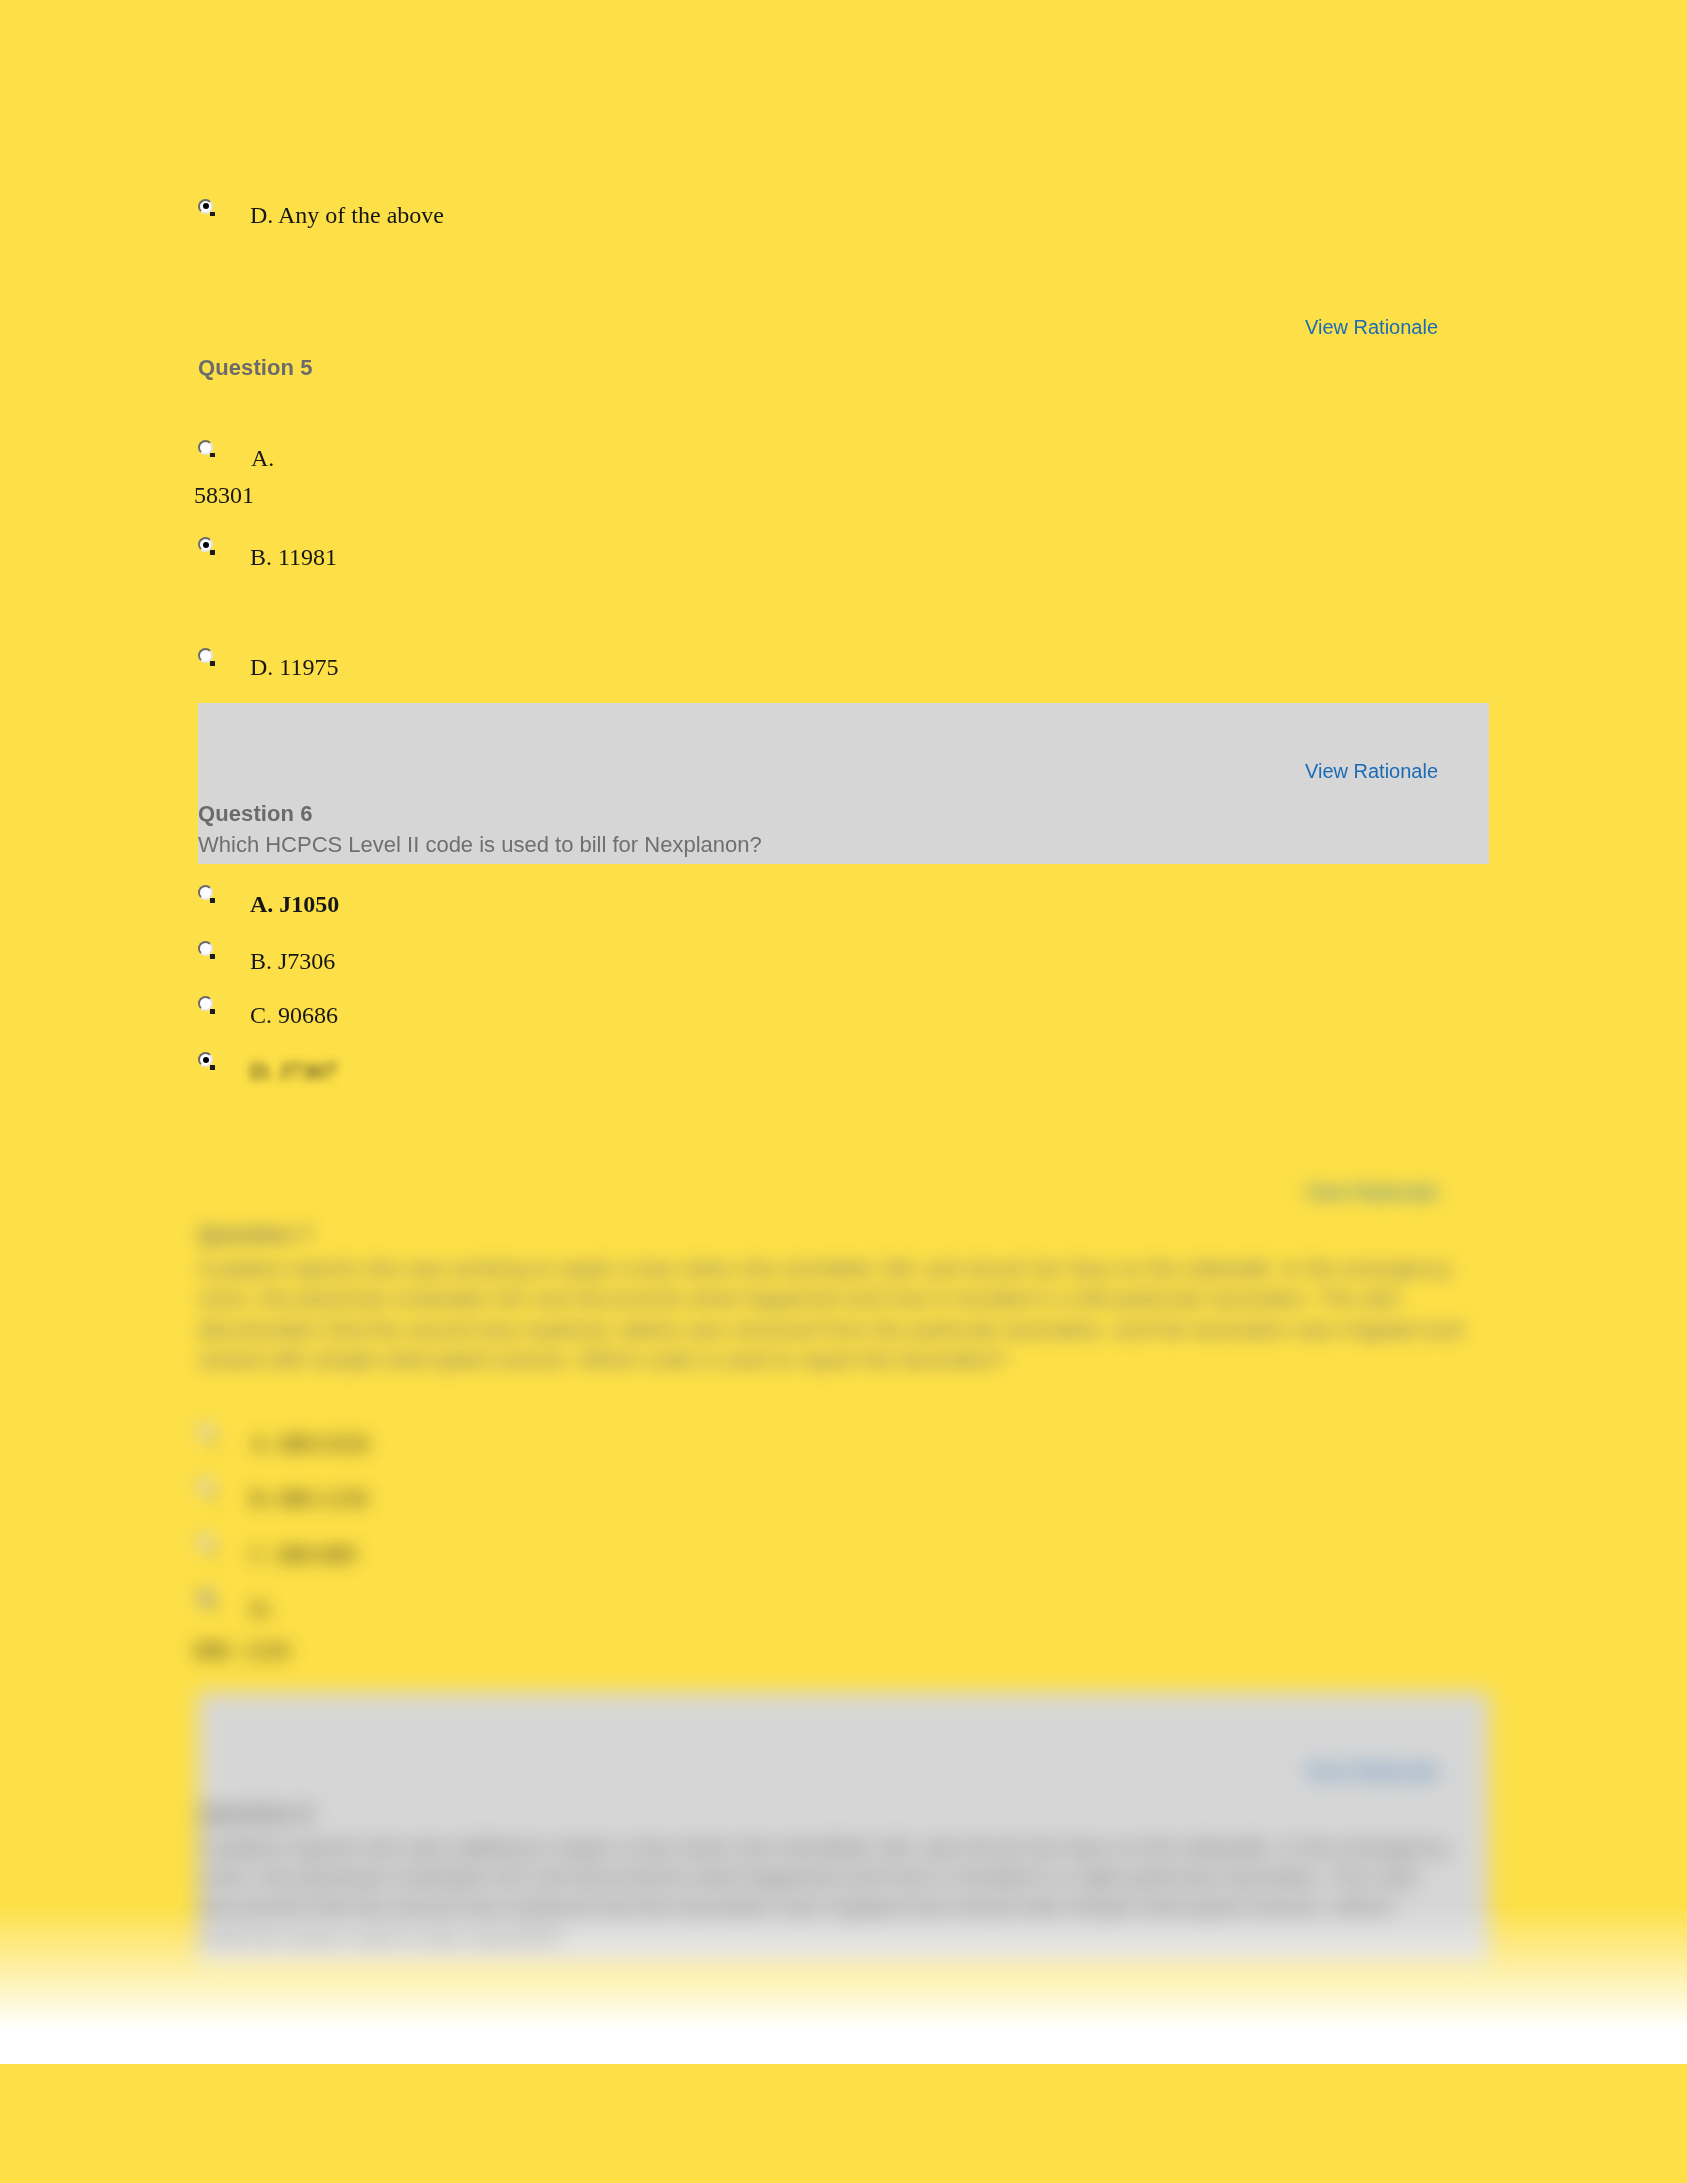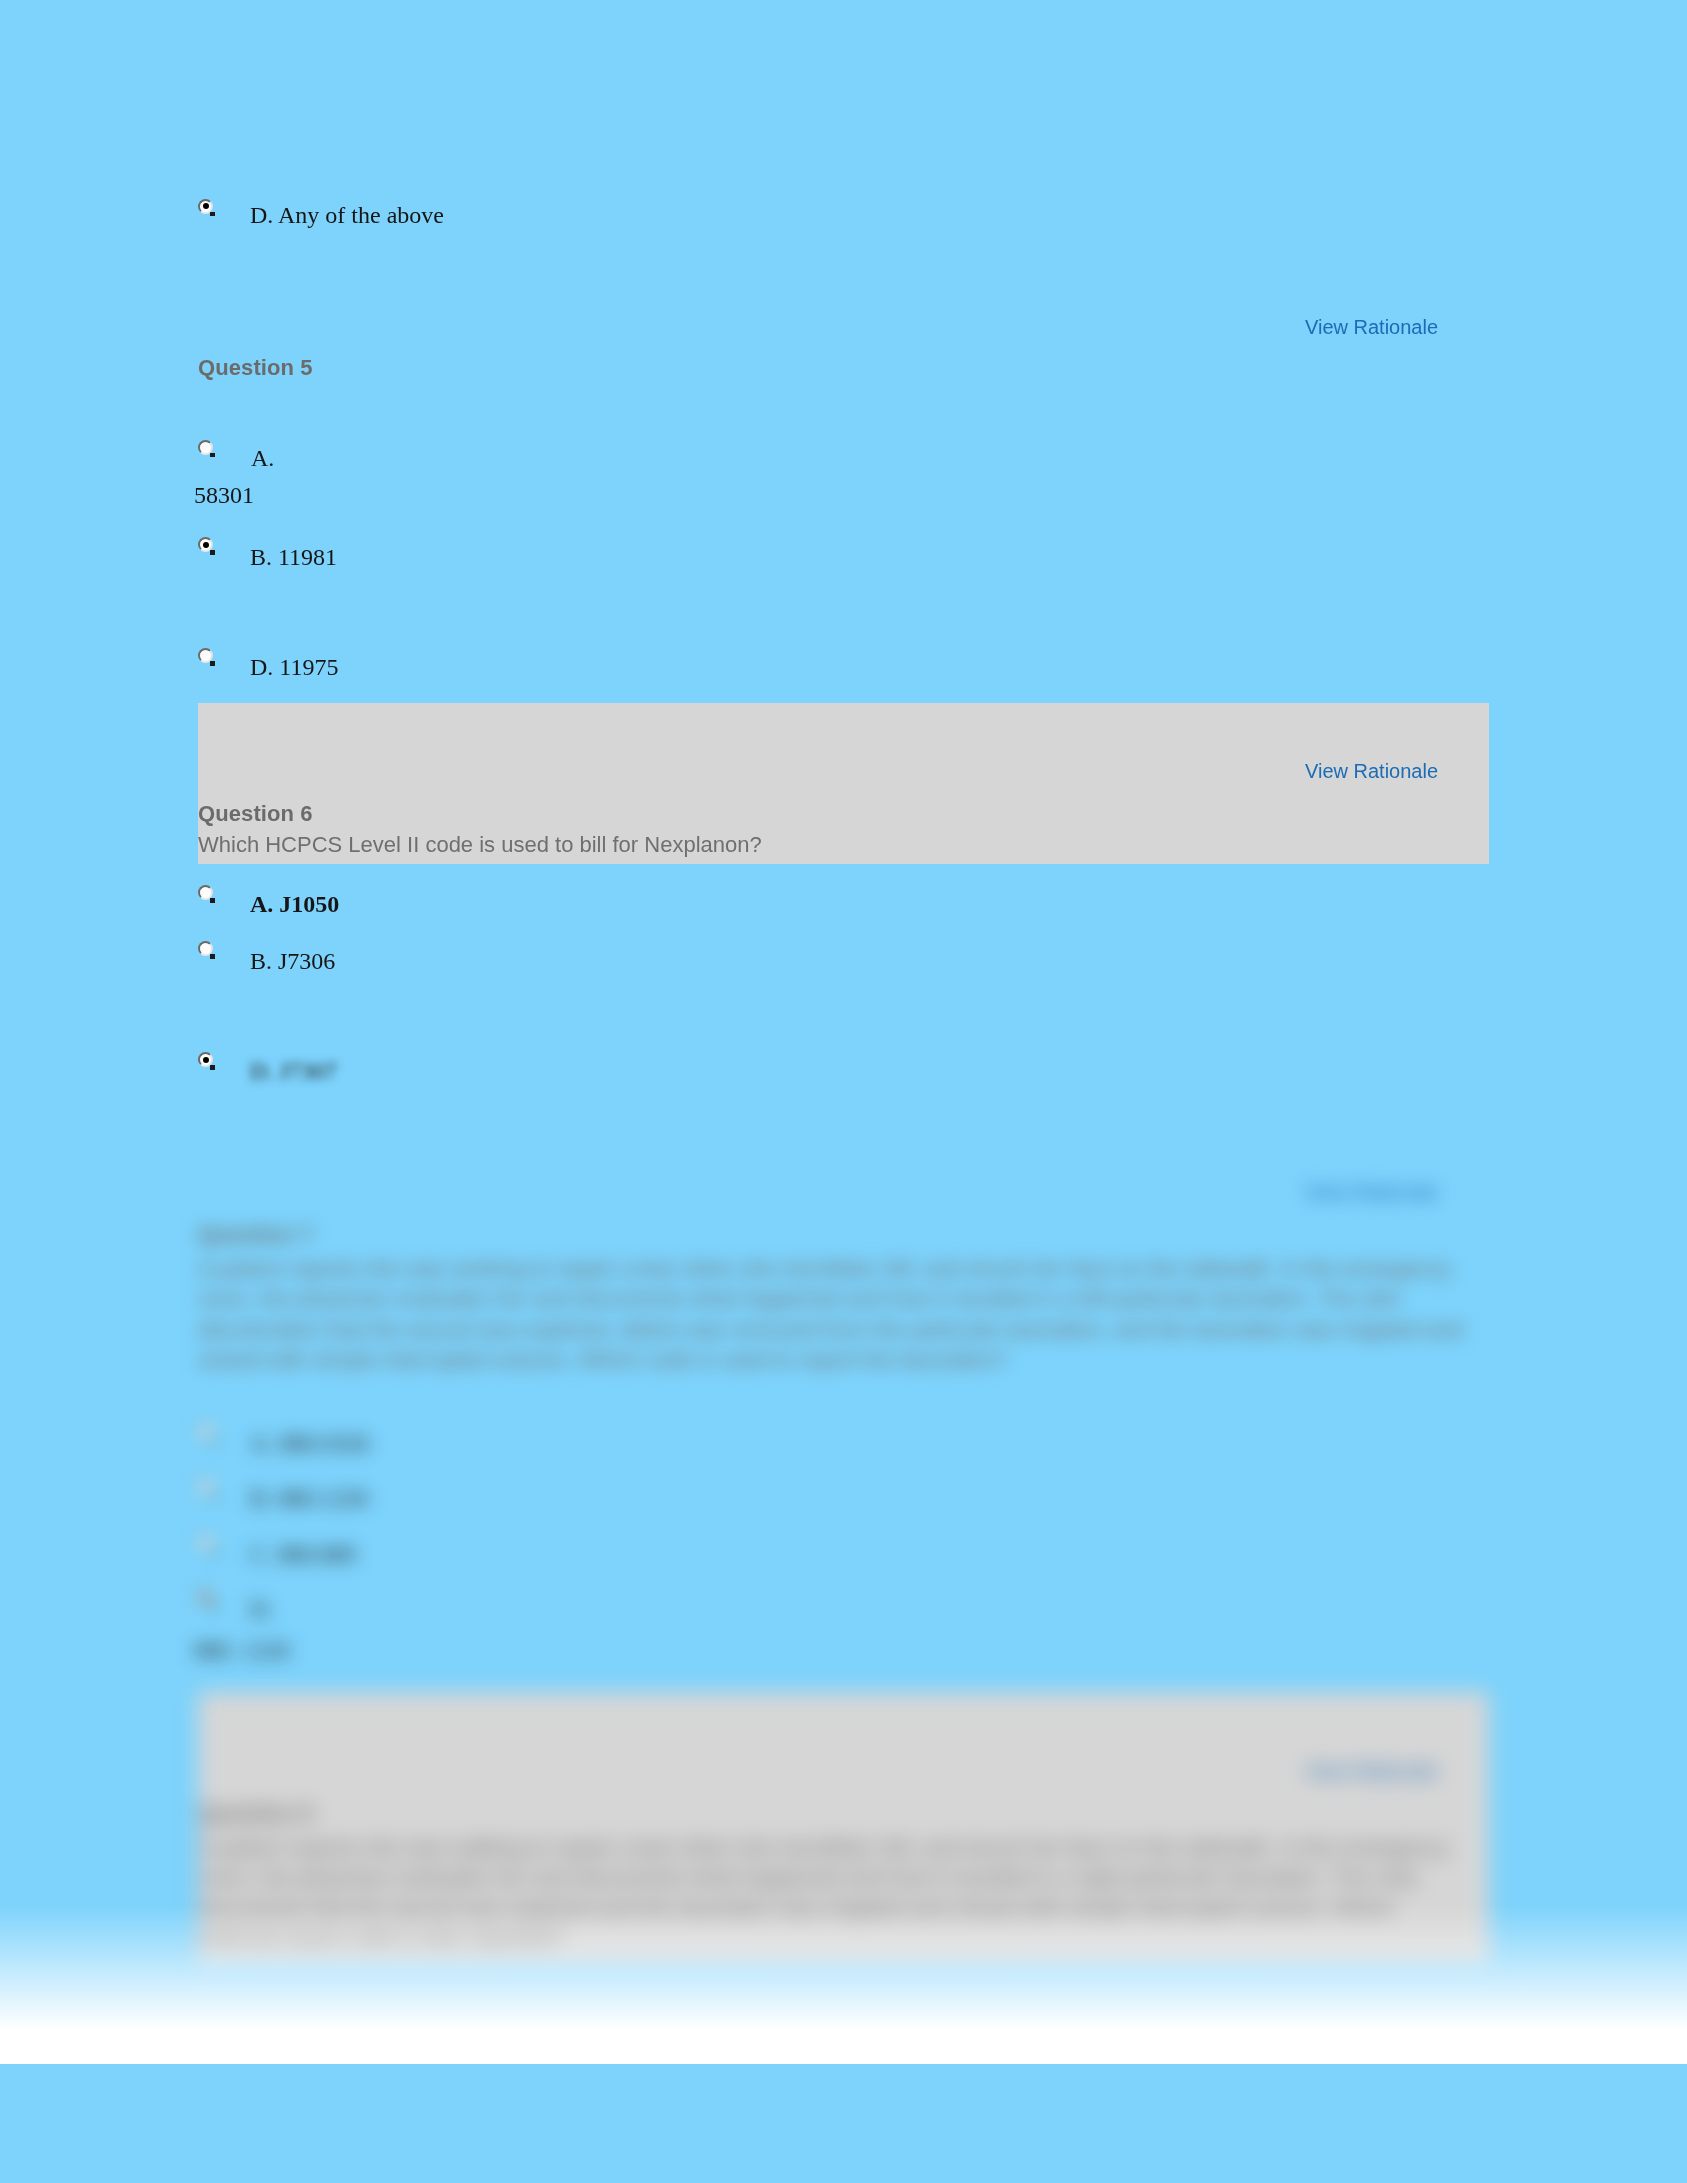--- a/index.html
+++ b/index.html
@@ -12,21 +12,21 @@
     width: 1687px;
     height: 2183px;
     position: relative;
     font-family: "Liberation Sans", sans-serif;
     overflow: hidden;
   }
 
   .page {
     position: absolute;
     inset: 0;
-    background: #7dd3fc;
+    background: #fde047;
   }
 
   
   .q-heading {
     font-family: "Liberation Sans", sans-serif;
     font-weight: bold;
     font-size: 22px;
     color: #6b6b6b;
     letter-spacing: 0.1px;
     line-height: 1.0;
@@ -149,20 +149,24 @@
   <div class="abs" style="left:198px; top:885px; width:728px; height:38px;font-weight:bold;">
     <span class="radio" style="left:0px; top:0px;"></span>
     <span class="opt-text abs" style="left:52px; top:7.3px;">A. J1050</span>
   </div>
 
   <div class="abs" style="left:198px; top:941px; width:728px; height:38px;">
     <span class="radio" style="left:0px; top:0px;"></span>
     <span class="opt-text abs" style="left:52px; top:8px;">B. J7306</span>
   </div>
 
+  <div class="abs" style="left:198px; top:996px; width:728px; height:38px;">
+    <span class="radio" style="left:0px; top:0px;"></span>
+    <span class="opt-text abs" style="left:52px; top:7.3px;">C. 90686</span>
+  </div>
 
   <div class="abs" style="left:198px; top:1052px; width:728px; height:46px;">
     <span class="radio sel" style="left:0px; top:0px;"></span>
     <span class="opt-text abs blur-soft" style="left:52px; top:7.3px;">D. J7307</span>
   </div>
 
   <div class="abs blur-heavy" style="left:0px; top:1151px; width:1687px; height:503px;">
 
     <a class="rationale abs" style="left:1305px; top:30px;">View Rationale</a>
 

